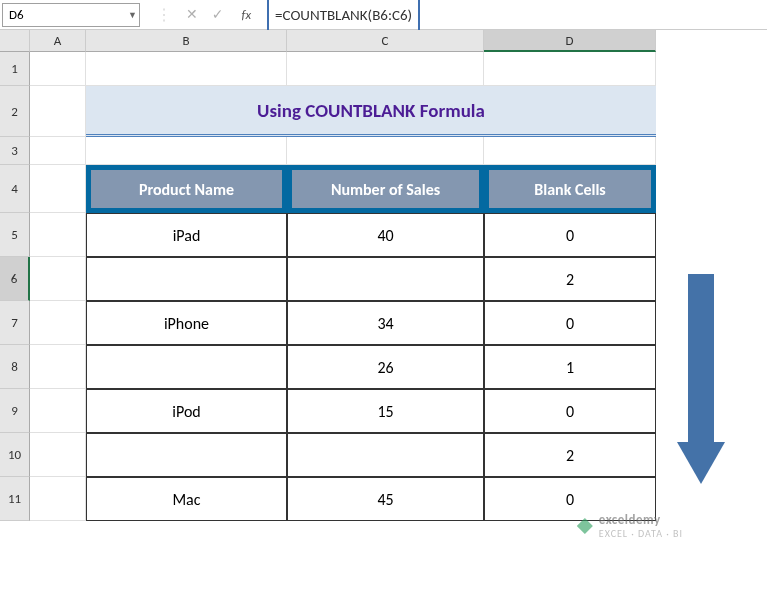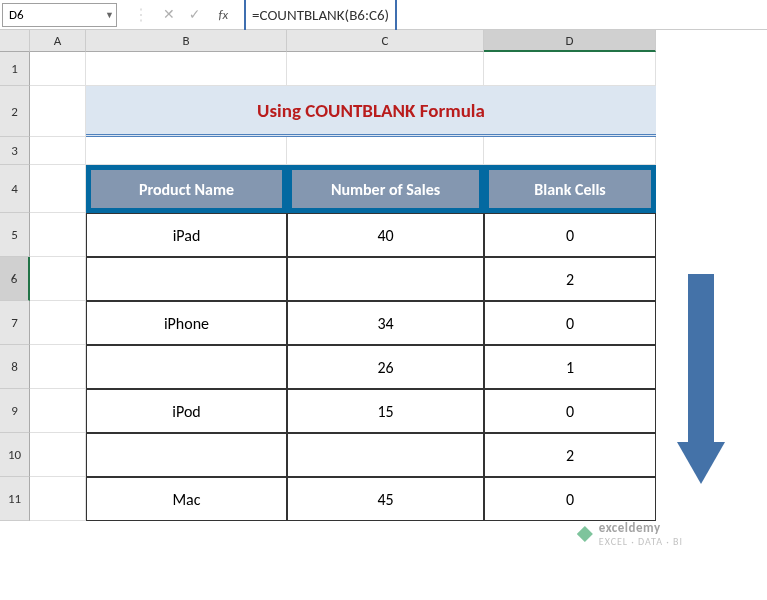--- a/index.html
+++ b/index.html
@@ -1,19 +1,19 @@
 <!DOCTYPE html>
 <html><head>
   <meta charset="utf-8">
   <style>
     * { box-sizing: border-box; margin: 0; padding: 0; }
     body { font-family: Calibri, Arial, sans-serif; background: #fff; width: 767px; height: 600px; position: relative; overflow: hidden; }
     
     .formula-bar { display: flex; align-items: center; height: 30px; border-bottom: 1px solid #ccc; background: #fff; }
-    .name-box { width: 115px; height: 24px; border: 1px solid #a0a0a0; margin: 2px 4px 2px 2px; display: flex; align-items: center; padding: 0 6px; font-size: 13px; background: #fff; position: relative; }
+    .name-box { width: 138px; height: 24px; border: 1px solid #a0a0a0; margin: 2px 4px 2px 2px; display: flex; align-items: center; padding: 0 6px; font-size: 13px; background: #fff; position: relative; }
     .name-box-dropdown { position: absolute; right: 2px; color: #666; font-size: 9px; }
     .formula-tools { display: flex; align-items: center; gap: 14px; padding: 0 12px; color: #b0b0b0; }
     .formula-tools .sep { color: #ddd; font-size: 16px; }
     .formula-tools span { font-size: 14px; }
     .fx-label { font-style: italic; font-size: 13px; color: #555; margin-left: 6px; margin-right: 10px; }
     .formula-input { flex: 1; height: 24px; font-size: 14px; padding: 0 6px; color: #333; display: flex; align-items: center; }
     .formula-highlight { border: 2px solid #3f6fb0; padding: 9px 6px; font-size: 15px; }
     
     .sheet-area { display: flex; }
     .corner { width: 30px; height: 22px; background: #e6e6e6; border-right: 1px solid #ccc; border-bottom: 1px solid #aaa; }
@@ -29,30 +29,30 @@
     .row-header.selected { background: #d0d0d0; border-right: 2px solid #217346; }
     .r1 { height: 34px; } .r2 { height: 51px; } .r3 { height: 28px; }
     .r4 { height: 48px; } .r5 { height: 44px; } .r6 { height: 44px; }
     .r7 { height: 44px; } .r8 { height: 44px; } .r9 { height: 44px; }
     .r10 { height: 44px; } .r11 { height: 44px; }
     
     .grid { position: relative; }
     .grid-row { display: flex; }
     .cell { border-right: 1px solid #e0e0e0; border-bottom: 1px solid #e0e0e0; display: flex; align-items: center; justify-content: center; font-size: 15px; }
     
-    .title-cell { background: #dce6f1; color: #b91c1c; font-weight: bold; font-size: 19px; border-bottom: 3px double #4f81bd; display: flex; align-items: center; justify-content: center; }
+    .title-cell { background: #dce6f1; color: #4c1d95; font-weight: bold; font-size: 19px; border-bottom: 3px double #4f81bd; display: flex; align-items: center; justify-content: center; }
     
     .tbl-header { background: #8497b0; color: #fff; font-weight: bold; font-size: 16px; border: 5px solid #0369a1; display: flex; align-items: center; justify-content: center; }
     .tbl-cell { border: 1px solid #333; background: #fff; display: flex; align-items: center; justify-content: center; font-size: 16px; }
     
     .arrow-container { position: absolute; right: 42px; top: 274px; }
     .arrow-shaft { width: 26px; height: 168px; background: #4472a8; }
     .arrow-head { width: 0; height: 0; border-left: 24px solid transparent; border-right: 24px solid transparent; border-top: 42px solid #4472a8; margin-left: -11px; }
     
-    .watermark { position: absolute; bottom: 52px; right: 84px; display: flex; align-items: center; gap: 6px; opacity: 0.6; }
+    .watermark { position: absolute; bottom: 60px; right: 84px; display: flex; align-items: center; gap: 6px; opacity: 0.6; }
     .watermark-icon { width: 16px; height: 16px; background: #2a9d5c; clip-path: polygon(50% 0, 100% 50%, 50% 100%, 0 50%); position: relative; }
     .watermark-text { font-size: 13px; color: #666; font-weight: 600; letter-spacing: 0.5px; }
     .watermark-sub { font-size: 10px; color: #999; letter-spacing: 1px; }
   </style>
 </head>
 <body>
 
 <div class="formula-bar">
   <div class="name-box">
     <span>D6</span>

